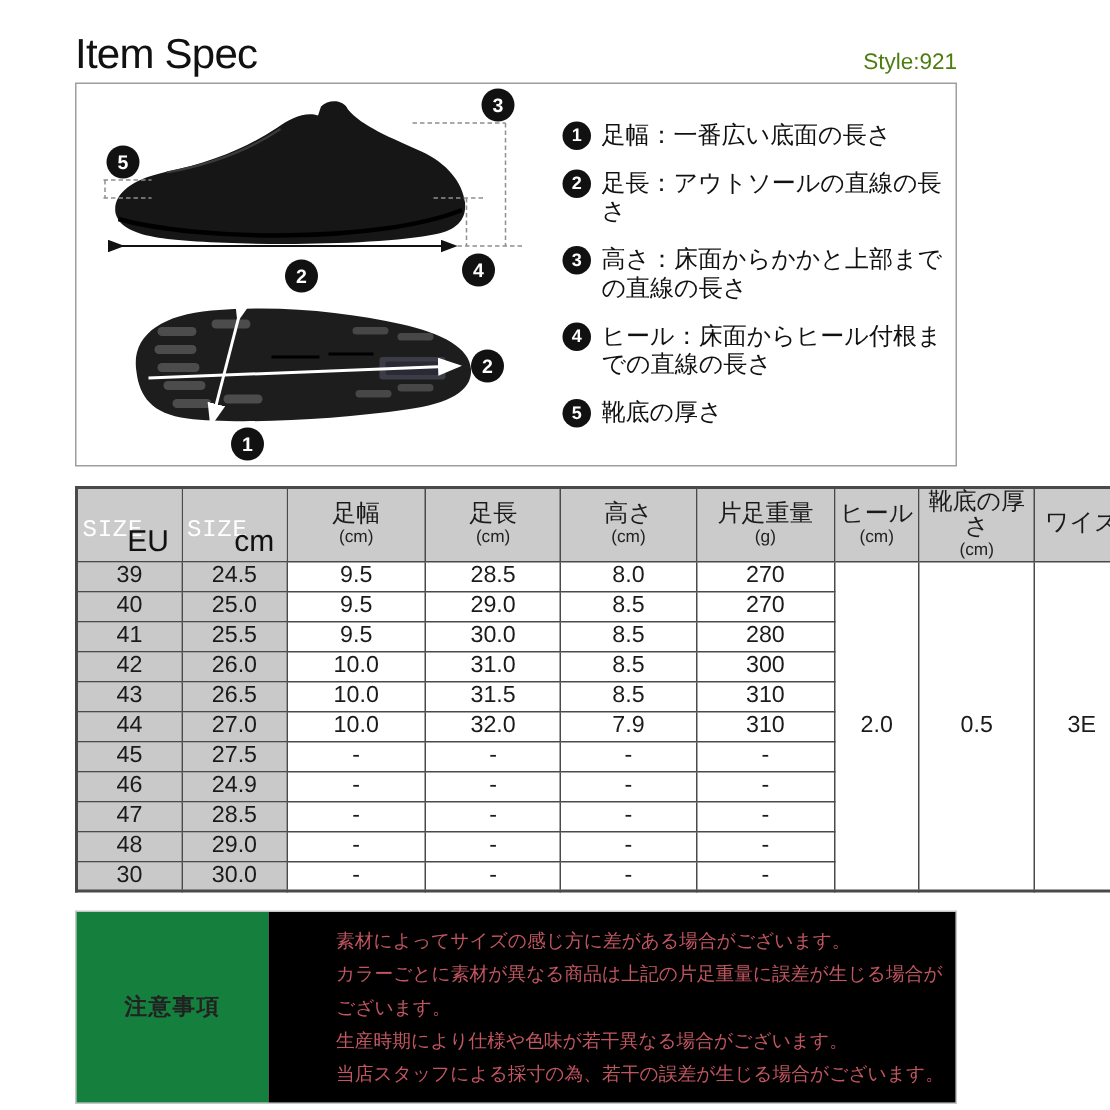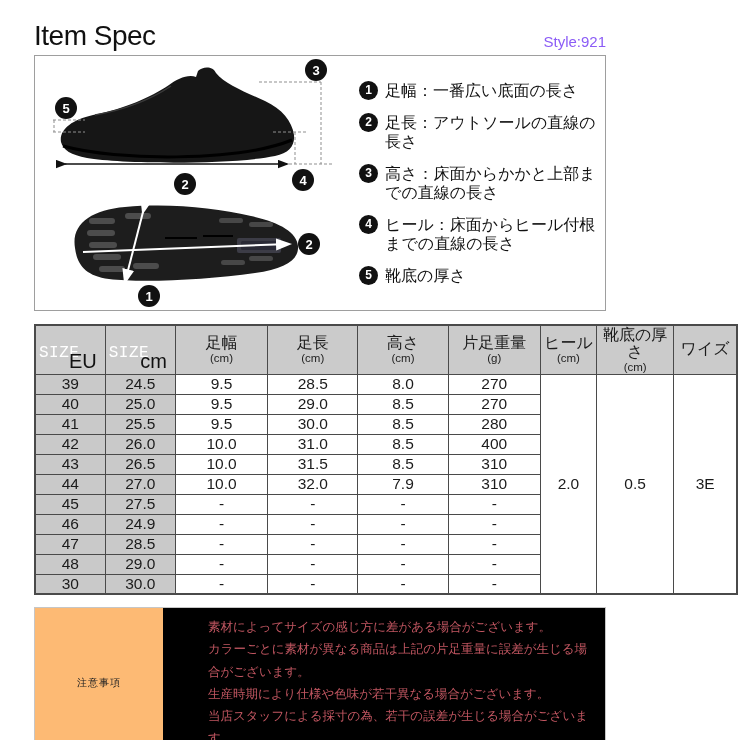--- a/index.html
+++ b/index.html
@@ -1,22 +1,22 @@
 <!DOCTYPE html>
 <html><head>
 <meta charset="utf-8">
 <style>
   * { margin:0; padding:0; box-sizing:border-box; }
   html,body { width:740px; background:#ffffff; font-family:"Liberation Sans","DejaVu Sans",sans-serif; color:#1b1b1b; }
-  .page { width:624px; height:740px; padding:8px 18px 0 34px; }
+  .page { width:624px; height:740px; padding:8px 18px 0 18px;margin-left:32px; }
 
   
   .hdr { display:flex; align-items:flex-end; justify-content:space-between; height:44px; margin-bottom:3px; }
   .hdr-title { font-size:28px; font-weight:400; letter-spacing:-0.5px; color:#111; }
-  .hdr-style { font-size:15px; color:#8b5cf6; padding-bottom:2px; }
+  .hdr-style { font-size:15px; color:#4d7c0f; padding-bottom:2px; }
 
   
   .spec-box { border:1px solid #9e9e9e; height:256px; display:flex; padding:2px 6px 2px 2px; }
   .diagram { width:318px; height:250px; position:relative; flex:none; }
   .legend { flex:1; display:flex; flex-direction:column; justify-content:space-evenly; padding:10px 2px 10px 4px; }
   .legend-item { display:flex; align-items:flex-start; gap:7px; font-size:16px; line-height:1.2; color:#111; }
   .badge-h { width:19px; height:19px; border-radius:50%; background:#111; color:#fff; font-size:12px; font-weight:bold;
              display:flex; align-items:center; justify-content:center; flex:none; margin-top:0px; }
 
   
@@ -31,22 +31,22 @@
   th.diag { position:relative; padding:0;
     background-image:linear-gradient(to right top,
       rgba(0,0,0,0) calc(50% - 0.8px), #4a4a4a calc(50% - 0.8px),
       #4a4a4a calc(50% + 0.8px), rgba(0,0,0,0) calc(50% + 0.8px));
   }
   th.diag .d-top { position:absolute; top:19px; left:3px; color:#fff; font-size:16px; letter-spacing:0.5px;font-family:Liberation Mono, monospace; }
   th.diag .d-bot { position:absolute; bottom:2px; right:8px; color:#111; font-size:20px; }
 
   
   .notes { margin-top:12px; display:flex; border:1px solid #c6c6c6; min-height:112px; }
-  .notes-label { width:128px; flex:none; background:#fdba74; display:flex; align-items:center; justify-content:center;
-                 font-size:10px; color:#222; letter-spacing:1px; }
+  .notes-label { width:128px; flex:none; background:#15803d; display:flex; align-items:center; justify-content:center;
+                 font-size:15px; color:#222; letter-spacing:1px;font-weight:bold; }
   .notes-body { flex:1; background:#000000; padding:8px 6px 8px 45px; display:flex; flex-direction:column; justify-content:center; }
   .notes-line { font-size:12.5px; color:#c25661; line-height:1.78; }
 </style>
 </head>
 <body>
 
 <div class="page">
 
   <div class="hdr">
     <div class="hdr-title">Item Spec</div>
@@ -256,21 +256,21 @@
           <td>30.0</td>
           <td>8.5</td>
           <td>280</td>
         </tr>
         <tr>
           <td class="gray">42</td>
           <td class="gray">26.0</td>
           <td>10.0</td>
           <td>31.0</td>
           <td>8.5</td>
-          <td>400</td>
+          <td>300</td>
         </tr>
         <tr>
           <td class="gray">43</td>
           <td class="gray">26.5</td>
           <td>10.0</td>
           <td>31.5</td>
           <td>8.5</td>
           <td>310</td>
         </tr>
         <tr>

